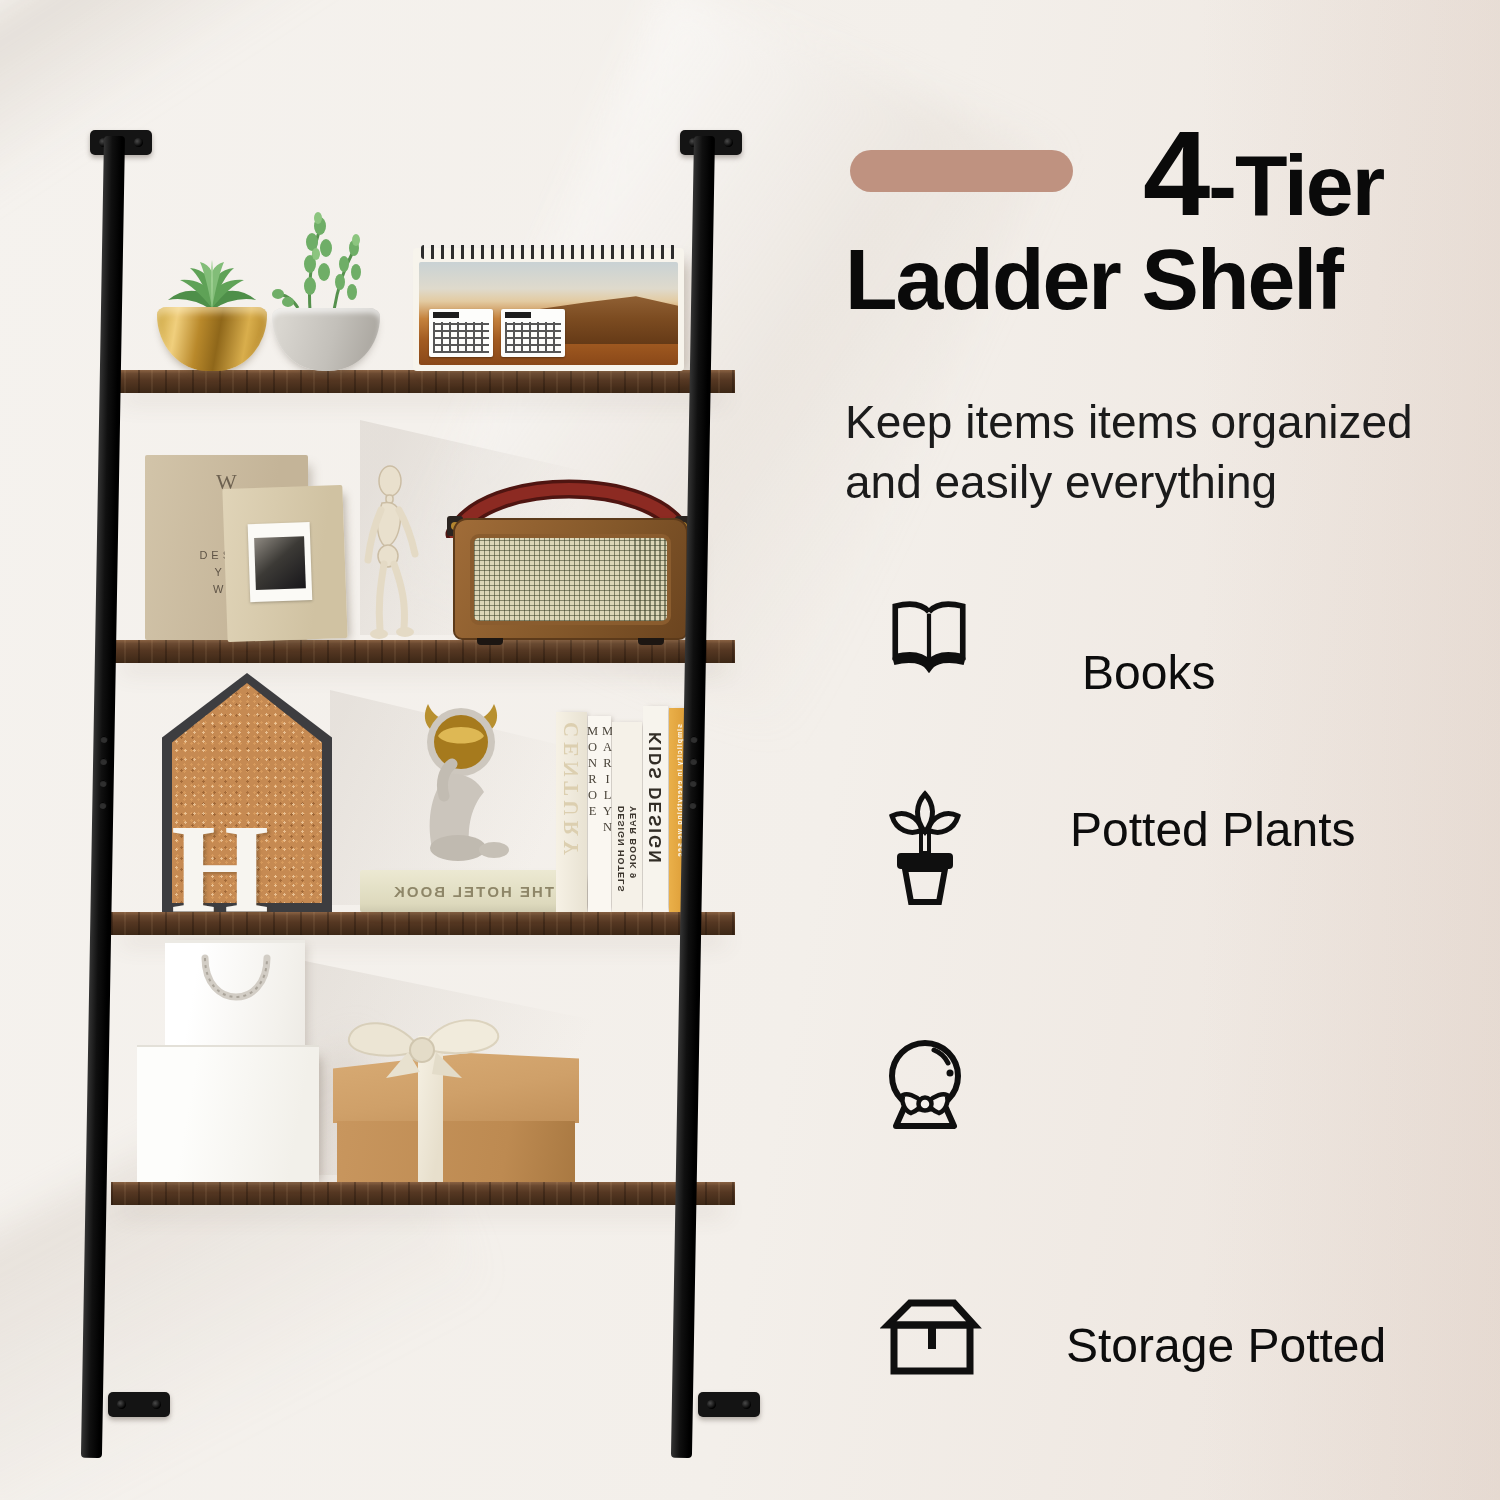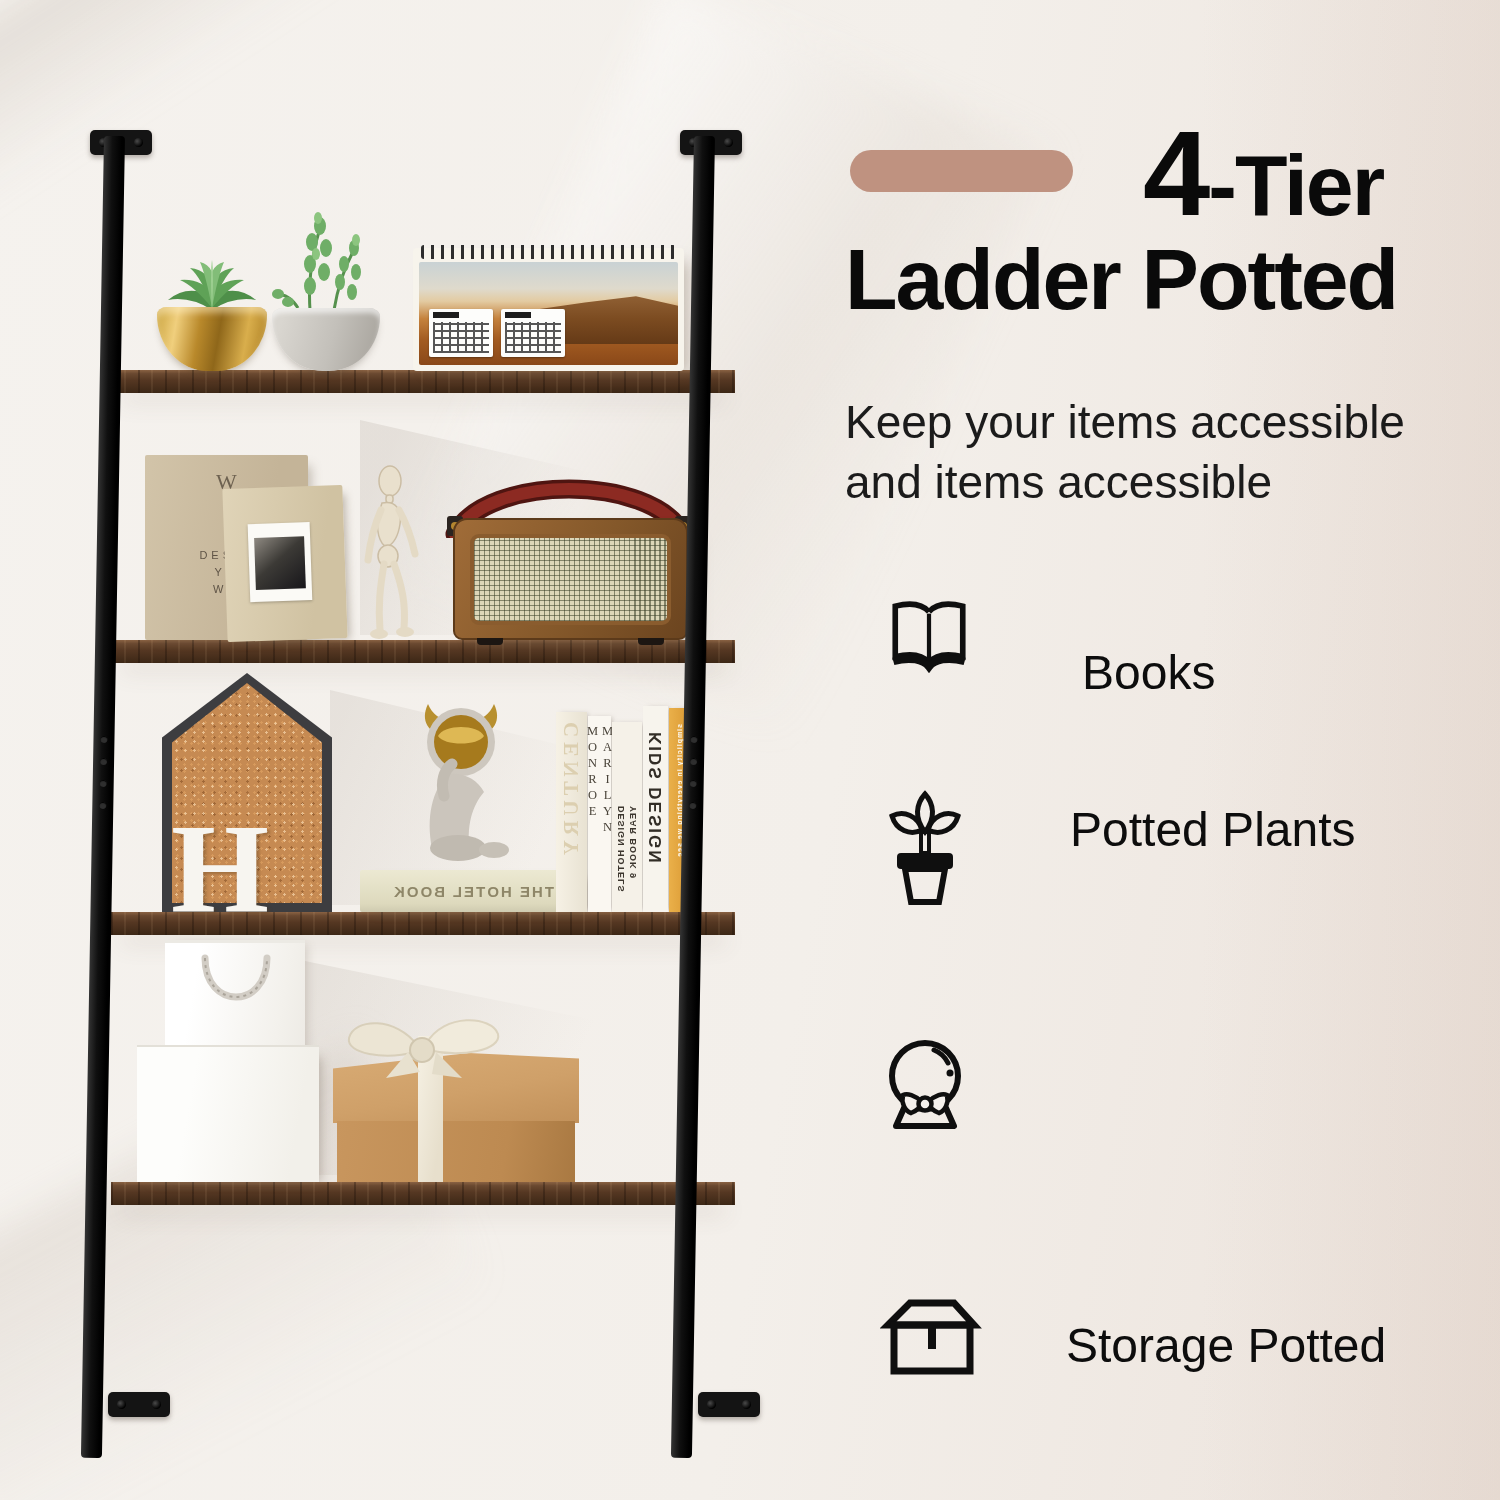--- a/index.html
+++ b/index.html
@@ -370,25 +370,25 @@
         <span class="screw b"></span>
     </div>
   </div>
 
   <div class="abs pill"></div>
 
   <div class="abs title1">
     <span class="big">4</span>
       <span class="rest">-Tier</span>
   </div>
-  <div class="abs title2">Ladder Potted</div>
+  <div class="abs title2">Ladder Shelf</div>
 
   <div class="abs subtitle">
-    <span>Keep your items accessible</span><br>
-    <span>and items accessible</span>
+    <span>Keep items items organized</span><br>
+    <span>and easily everything</span>
   </div>
 
   <div class="ficon" style="left:884px;top:598px;">
     <svg width="90" height="80" viewBox="0 0 96 84" fill="none" stroke="#0f0f0f">
       <path d="M48 14 C41 6 28 4 12 8 L12 62 C28 58 41 60 48 68" stroke-width="6"></path>
       <path d="M48 14 C55 6 68 4 84 8 L84 62 C68 58 55 60 48 68" stroke-width="6"></path>
       <path d="M10 67 C28 62 42 65 48 73 C54 65 68 62 86 67" stroke-width="8"></path>
       <path d="M48 16 L48 66" stroke-width="4.5"></path>
     </svg>
   </div>

